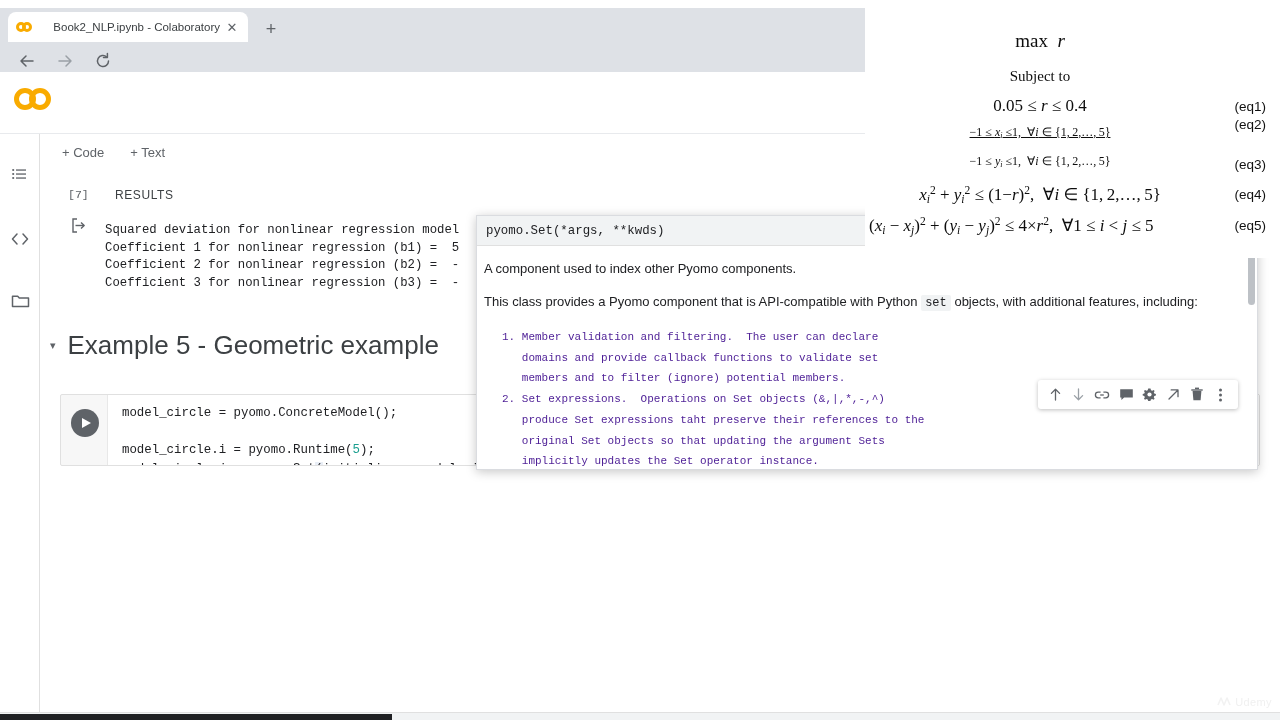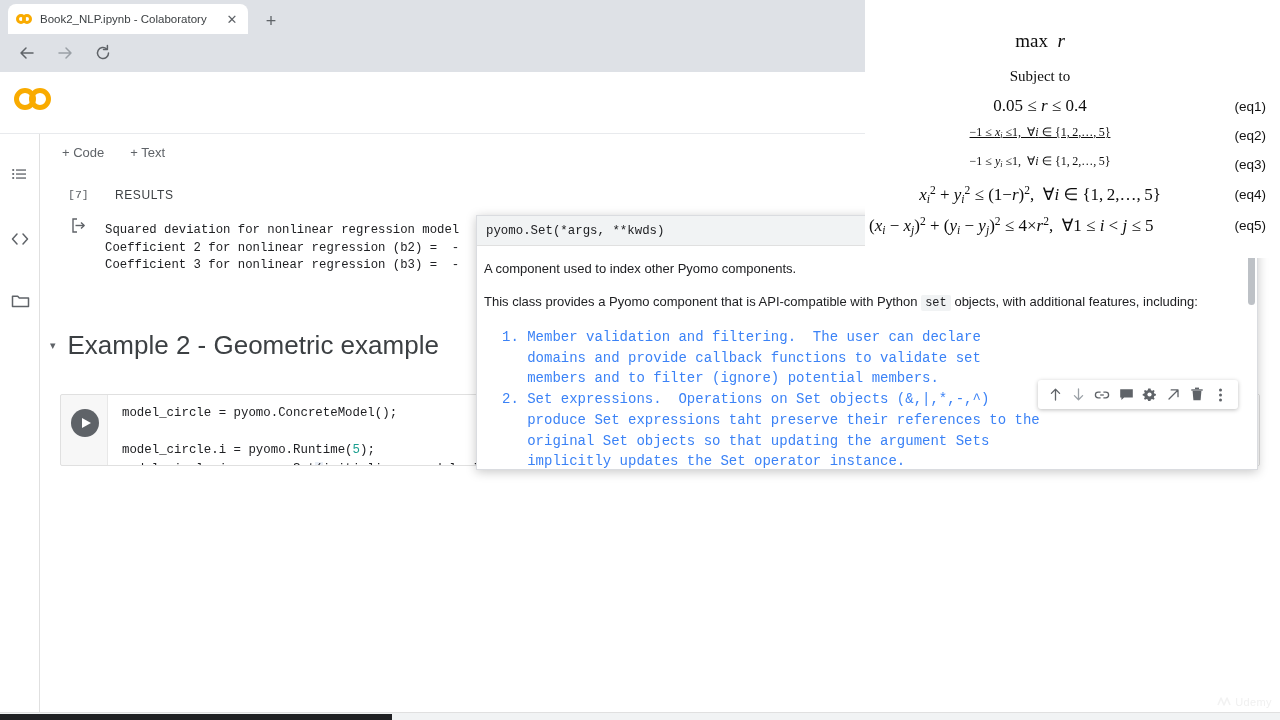--- a/index.html
+++ b/index.html
@@ -7,22 +7,23 @@
   html, body {
     width: 1280px; height: 720px;
     overflow: hidden;
     font-family: "Liberation Sans", sans-serif;
     background: #ffffff;
   }
   #root { position: relative; width: 1280px; height: 720px; background:#fff; }
 
   
   .chrome {
-    position: absolute; left:0; top:0; width:1280px; height:84px;
+    position: absolute; left:0; top:8px; width:1280px; height:84px;
     background:#dee1e6;
+    text-align:right;
   }
   .tabstrip { position:absolute; left:0; top:0; width:1280px; height:34px; }
   .tab {
     position:absolute; left:8px; top:4px; width:240px; height:30px;
     background:#fff; border-radius:8px 8px 0 0;
     display:flex; align-items:center; padding:0 8px;
   }
   .tab-favicon {
     width:16px; height:16px; flex:0 0 16px; margin-right:8px;
     position:relative;
@@ -189,22 +190,22 @@
     display:flex; align-items:center; padding-left:9px;
     font-family:"Liberation Mono", monospace; font-size:12.4px; color:#202124;
   }
   .doc-body { position:absolute; left:0; top:30px; right:0; bottom:0; padding:13px 14px 0 7px; }
   .doc-p { font-size:13px; color:#202124; line-height:19px; margin-bottom:14px; }
   .doc-code {
     font-family:"Liberation Mono", monospace; font-size:12px;
     background:#f1f3f4; padding:1px 4px; border-radius:2px;
   }
   .doc-list {
-    font-family:"Liberation Mono", monospace; font-size:14px;
-    line-height:20.7px; color:#3b82f6; white-space:pre;
+    font-family:"Liberation Mono", monospace; font-size:11px;
+    line-height:20.7px; color:#4c1d95; white-space:pre;
     padding-left:18px;
   }
   .doc-scroll {
     position:absolute; right:2px; top:34px; width:7px; height:55px;
     background:#bdc1c6; border-radius:4px;
   }
 
   
   .cell-toolbar {
     position:absolute; left:1038px; top:380px; width:200px; height:29px;
@@ -384,25 +385,25 @@
     <div class="results-label">RESULTS</div>
 
     <div class="out-icon">
       <svg width="15" height="15" viewBox="0 0 15 15">
         <polyline points="5,1 1,1 1,14 5,14" fill="none" stroke="#5f6368" stroke-width="1.4"></polyline>
         <line x1="3.5" y1="7.5" x2="12" y2="7.5" stroke="#5f6368" stroke-width="1.4"></line>
         <polyline points="9,4.5 12.2,7.5 9,10.5" fill="none" stroke="#5f6368" stroke-width="1.4" stroke-linejoin="round"></polyline>
       </svg>
     </div>
 
-    <div class="outtext"><div>Squared deviation for nonlinear regression model</div><div>Coefficient 2 for nonlinear regression (b2) =  -</div><div>Coefficient 3 for nonlinear regression (b3) =  -</div></div>
+    <div class="outtext"><div>Squared deviation for nonlinear regression model</div><div>Coefficient 1 for nonlinear regression (b1) =  5</div><div>Coefficient 2 for nonlinear regression (b2) =  -</div><div>Coefficient 3 for nonlinear regression (b3) =  -</div></div>
 
     <div class="heading2">
       <span class="caret">▾</span>
-      <span class="h2text">Example 2 - Geometric example</span>
+      <span class="h2text">Example 5 - Geometric example</span>
     </div>
 
     <div class="codecell">
       <div class="runbtn">
           <span class="tri"></span>
         </div>
       <div class="codearea"><span style="padding-left:14px;display:inline-block">model_circle = pyomo.ConcreteModel();</span>
 <span style="padding-left:14px;display:inline-block"></span>
 <span style="padding-left:14px;display:inline-block"><span>model_circle.i = pyomo.Runtime(</span><span class="num">5</span><span>);</span></span>
 <span style="padding-left:14px;display:inline-block"><span>model_circle.j = pyomo.Set</span><span class="code-hl">(</span><span>initialize = model_cir</span><span class="cursor"></span><span class="code-hl">)</span></span></div>
@@ -485,21 +486,21 @@
     </div>
 
     <div class="mcenter" style="top:96px; font-size:17px;">
       0.05 ≤ <span class="mi">r</span> ≤ 0.4
     </div>
     <div class="eqtag" style="top:99px;">(eq1)</div>
 
     <div class="mcenter" style="top:125px; font-size:12px;text-decoration:underline;">
       −1 ≤ <span class="mi">x</span><sub>i</sub> ≤1,&nbsp; ∀<span class="mi">i</span> ∈ {1, 2,…, 5}
     </div>
-    <div class="eqtag" style="top:128px;">(eq2)</div>
+    <div class="eqtag" style="top:117px;">(eq2)</div>
 
     <div class="mcenter" style="top:154px; font-size:12px;">
       −1 ≤ <span class="mi">y</span><sub>i</sub> ≤1,&nbsp; ∀<span class="mi">i</span> ∈ {1, 2,…, 5}
     </div>
     <div class="eqtag" style="top:157px;">(eq3)</div>
 
     <div class="mcenter" style="top:184px; font-size:17px;">
       <span class="mi">x</span><sub>i</sub><sup>2</sup> + <span class="mi">y</span><sub>i</sub><sup>2</sup> ≤ (1−<span class="mi">r</span>)<sup>2</sup>,&nbsp; ∀<span class="mi">i</span> ∈ {1, 2,…, 5}
     </div>
     <div class="eqtag" style="top:187px;">(eq4)</div>

